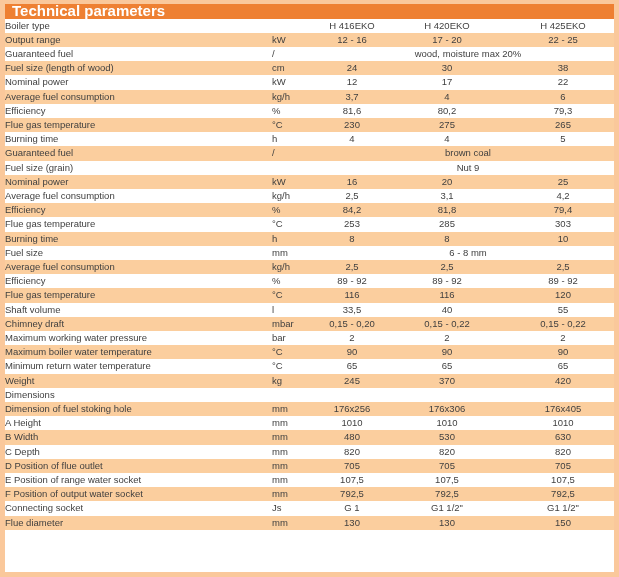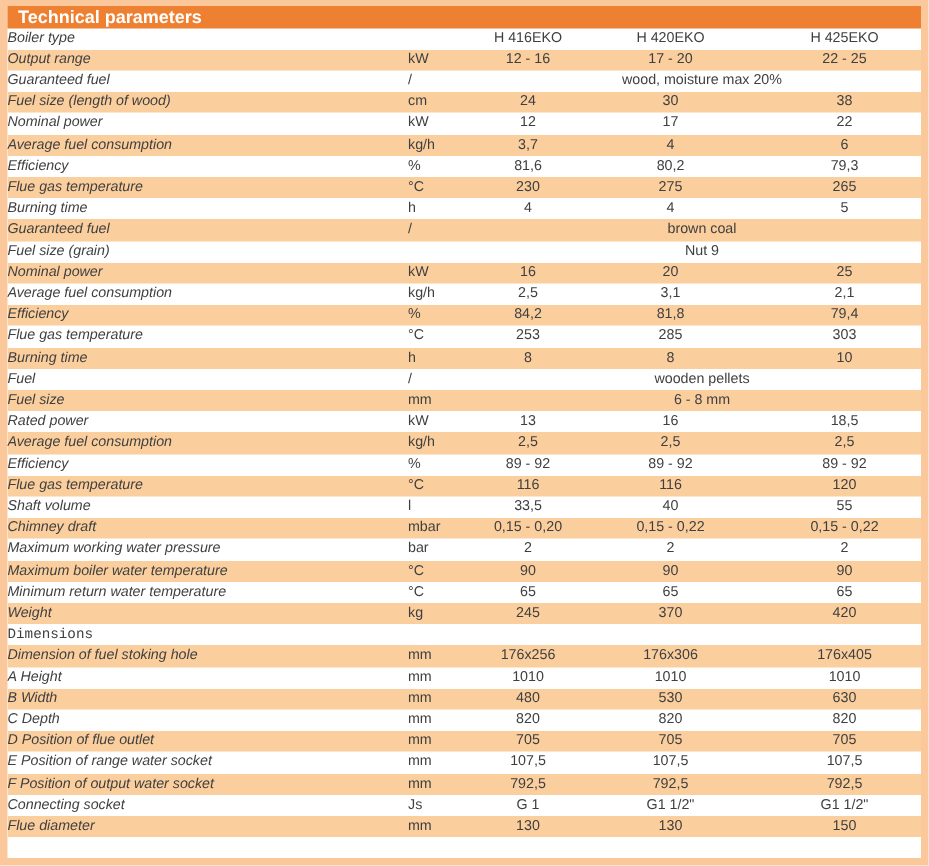--- a/index.html
+++ b/index.html
@@ -21,43 +21,43 @@
     position:absolute;
     left:5px; top:4px; right:5px; bottom:5px;
     background:#ffffff;
   }
   .title-bar{
     height:14.5px;
     line-height:14.5px;
     background:var(--header-bg);
     color:var(--header-text);
     font-weight:bold;
-    font-size:12px;
+    font-size:15px;
     padding-left:7px;
   }
   table.ptable{
     width:100%;
     border-collapse:collapse;
     table-layout:fixed;
   }
   table.ptable td{
     height:14.2px;
     line-height:14.2px;
     font-size:9.5px;
     padding:0;
     white-space:nowrap;
     overflow:hidden;
   }
   table.ptable tbody tr:nth-child(odd){background:#ffffff;}
   table.ptable tbody tr:nth-child(even){background:var(--stripe-bg);}
-  td.label-cell{text-align:left;padding-left:7px;font-style:italic;}
+  td.label-cell{text-align:left;padding-left:7px;}
   td.unit-cell{}
   td.value-cell{text-align:center;}
   td.span-cell{text-align:center;padding-right:36px;}
-  td.section-cell{text-align:left;padding-left:7px;font-family:Liberation Mono, monospace;}
+  td.section-cell{text-align:left;padding-left:7px;}
 </style>
 </head>
 <body>
 
 <div class="table-wrap">
   <div class="title-bar">
     <span>Technical parameters</span>
   </div>
   <table class="ptable">
     <colgroup>
@@ -144,21 +144,21 @@
           <td class="unit-cell">kW</td>
           <td class="value-cell">16</td>
           <td class="value-cell">20</td>
           <td class="value-cell">25</td>
         </tr>
         <tr>
           <td class="label-cell">Average fuel consumption</td>
           <td class="unit-cell">kg/h</td>
           <td class="value-cell">2,5</td>
           <td class="value-cell">3,1</td>
-          <td class="value-cell">2,1</td>
+          <td class="value-cell">4,2</td>
         </tr>
         <tr>
           <td class="label-cell">Efficiency</td>
           <td class="unit-cell">%</td>
           <td class="value-cell">84,2</td>
           <td class="value-cell">81,8</td>
           <td class="value-cell">79,4</td>
         </tr>
         <tr>
           <td class="label-cell">Flue gas temperature</td>
@@ -168,35 +168,23 @@
           <td class="value-cell">303</td>
         </tr>
         <tr>
           <td class="label-cell">Burning time</td>
           <td class="unit-cell">h</td>
           <td class="value-cell">8</td>
           <td class="value-cell">8</td>
           <td class="value-cell">10</td>
         </tr>
         <tr>
-          <td class="label-cell">Fuel</td>
-          <td class="unit-cell">/</td>
-          <td class="span-cell" colspan="3">wooden pellets</td>
-        </tr>
-        <tr>
           <td class="label-cell">Fuel size</td>
           <td class="unit-cell">mm</td>
           <td class="span-cell" colspan="3">6 - 8 mm</td>
-        </tr>
-        <tr>
-          <td class="label-cell">Rated power</td>
-          <td class="unit-cell">kW</td>
-          <td class="value-cell">13</td>
-          <td class="value-cell">16</td>
-          <td class="value-cell">18,5</td>
         </tr>
         <tr>
           <td class="label-cell">Average fuel consumption</td>
           <td class="unit-cell">kg/h</td>
           <td class="value-cell">2,5</td>
           <td class="value-cell">2,5</td>
           <td class="value-cell">2,5</td>
         </tr>
         <tr>
           <td class="label-cell">Efficiency</td>

